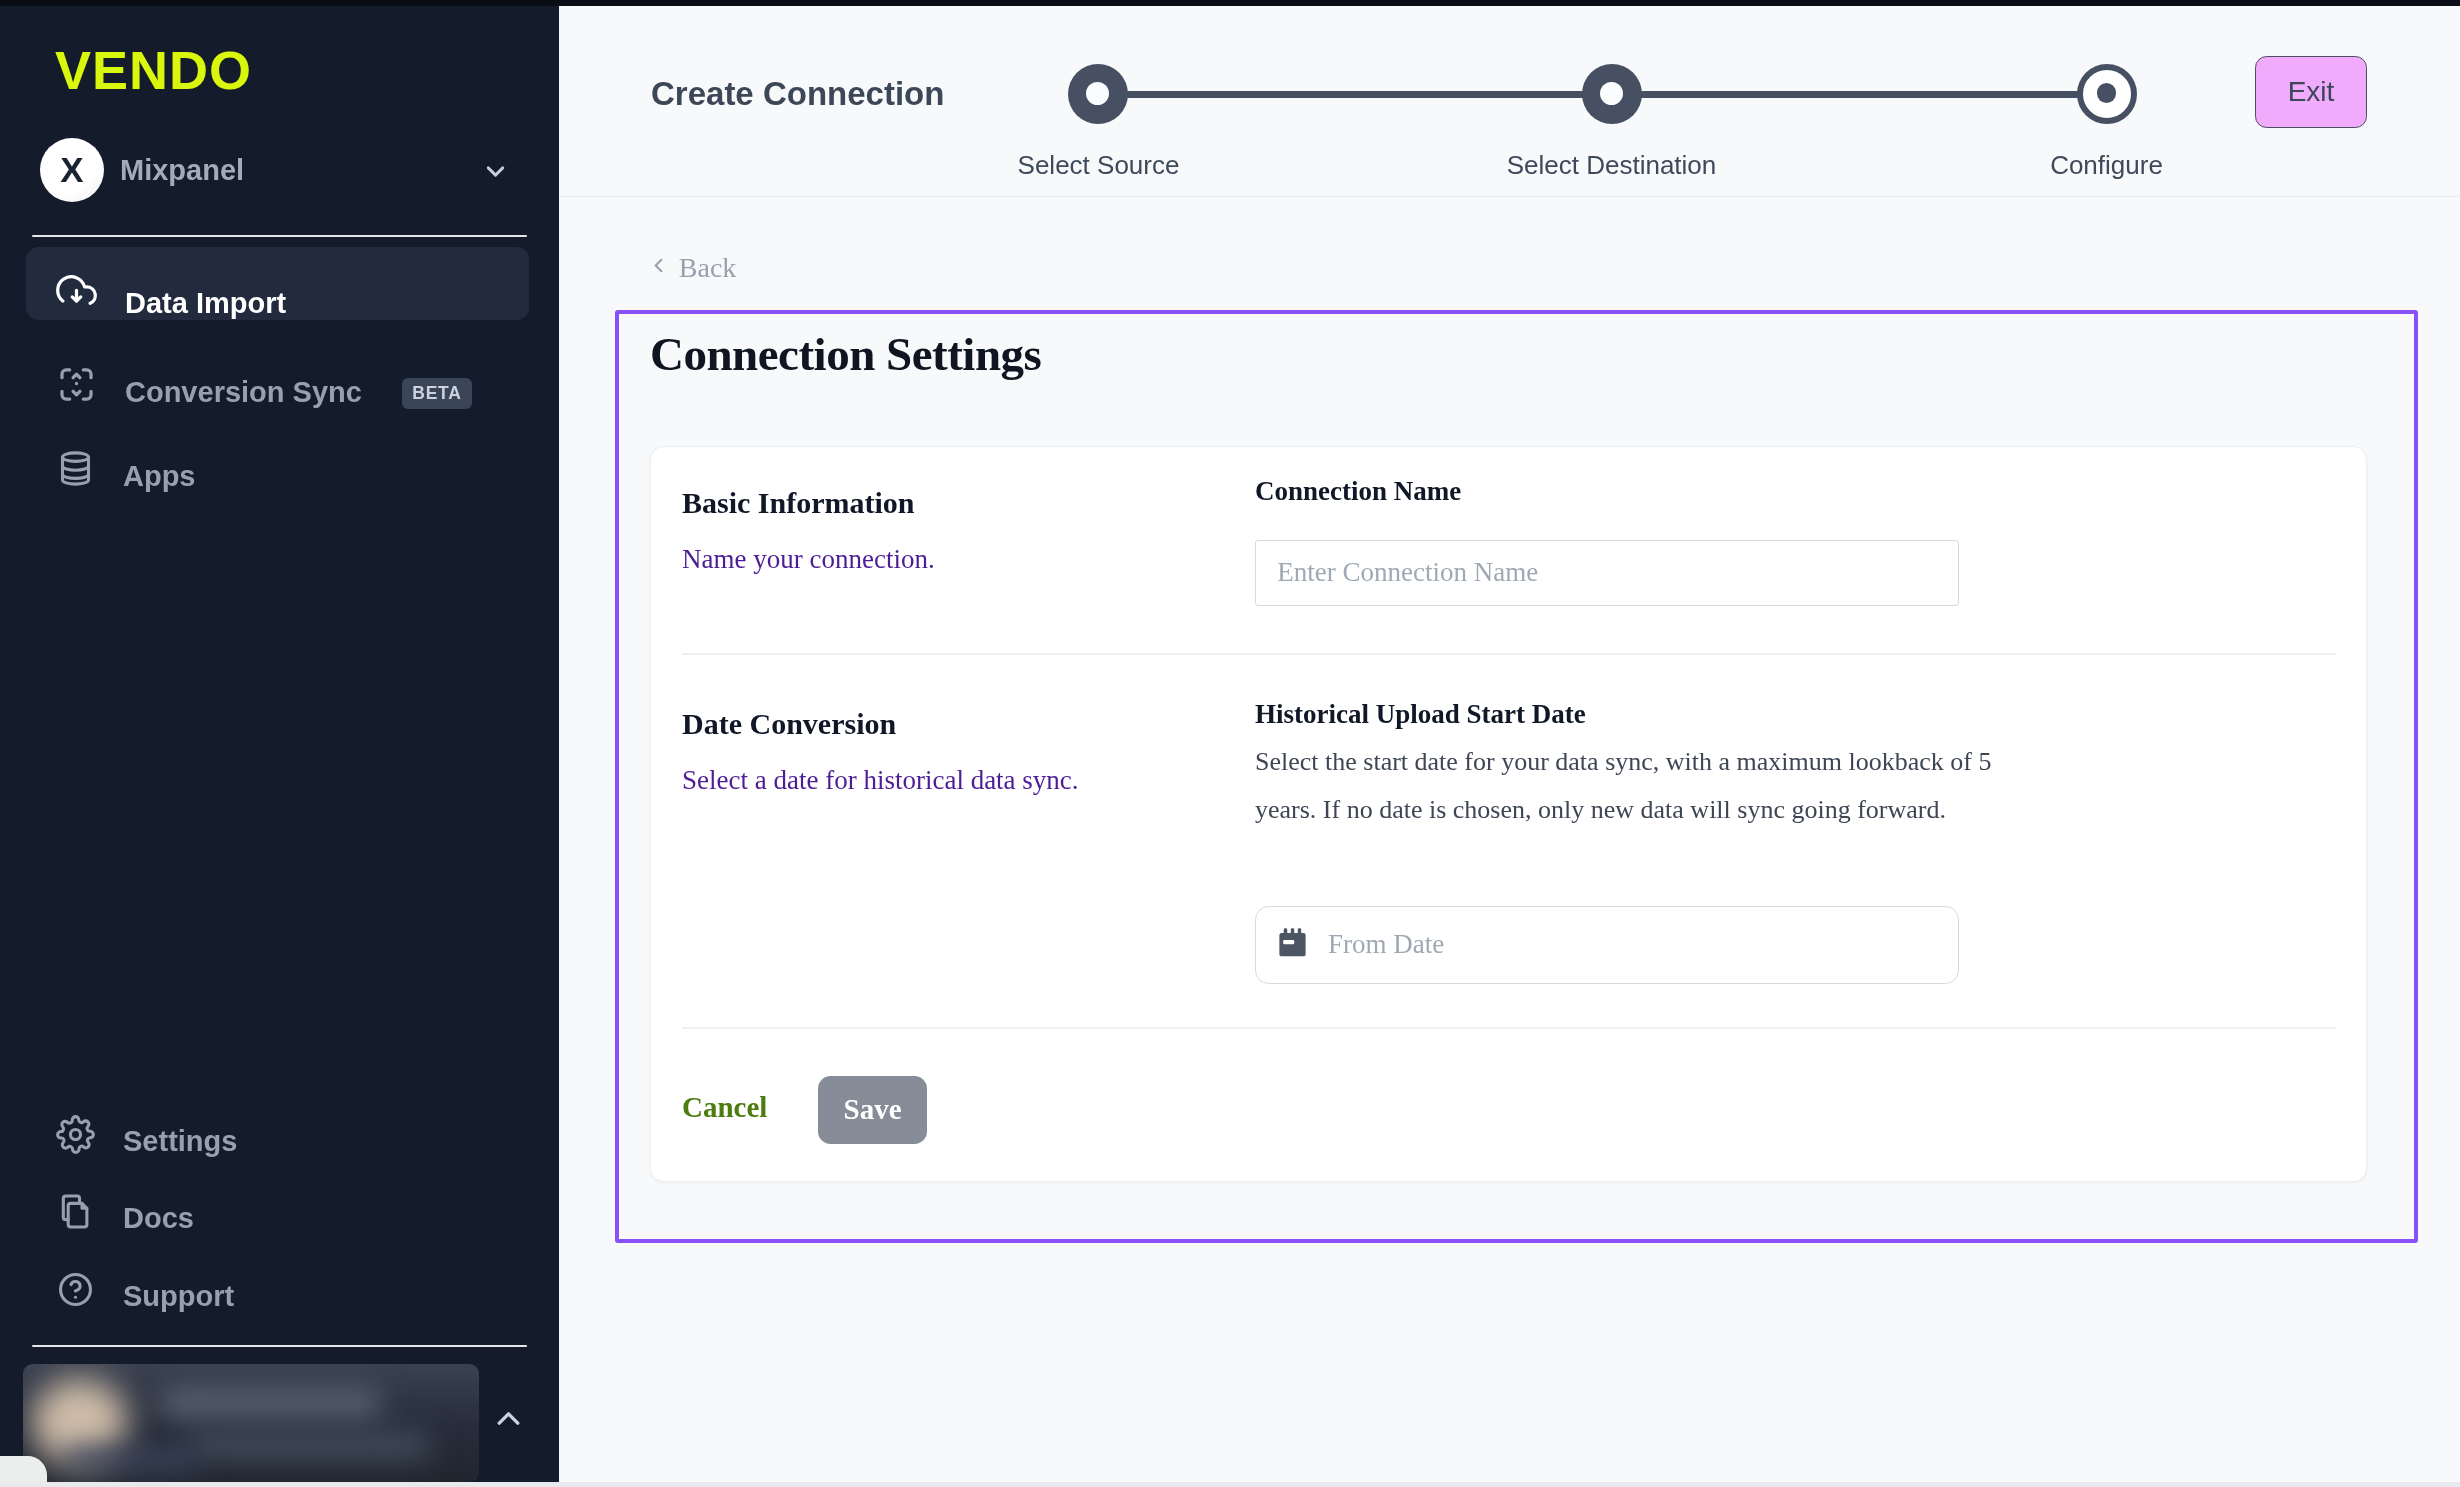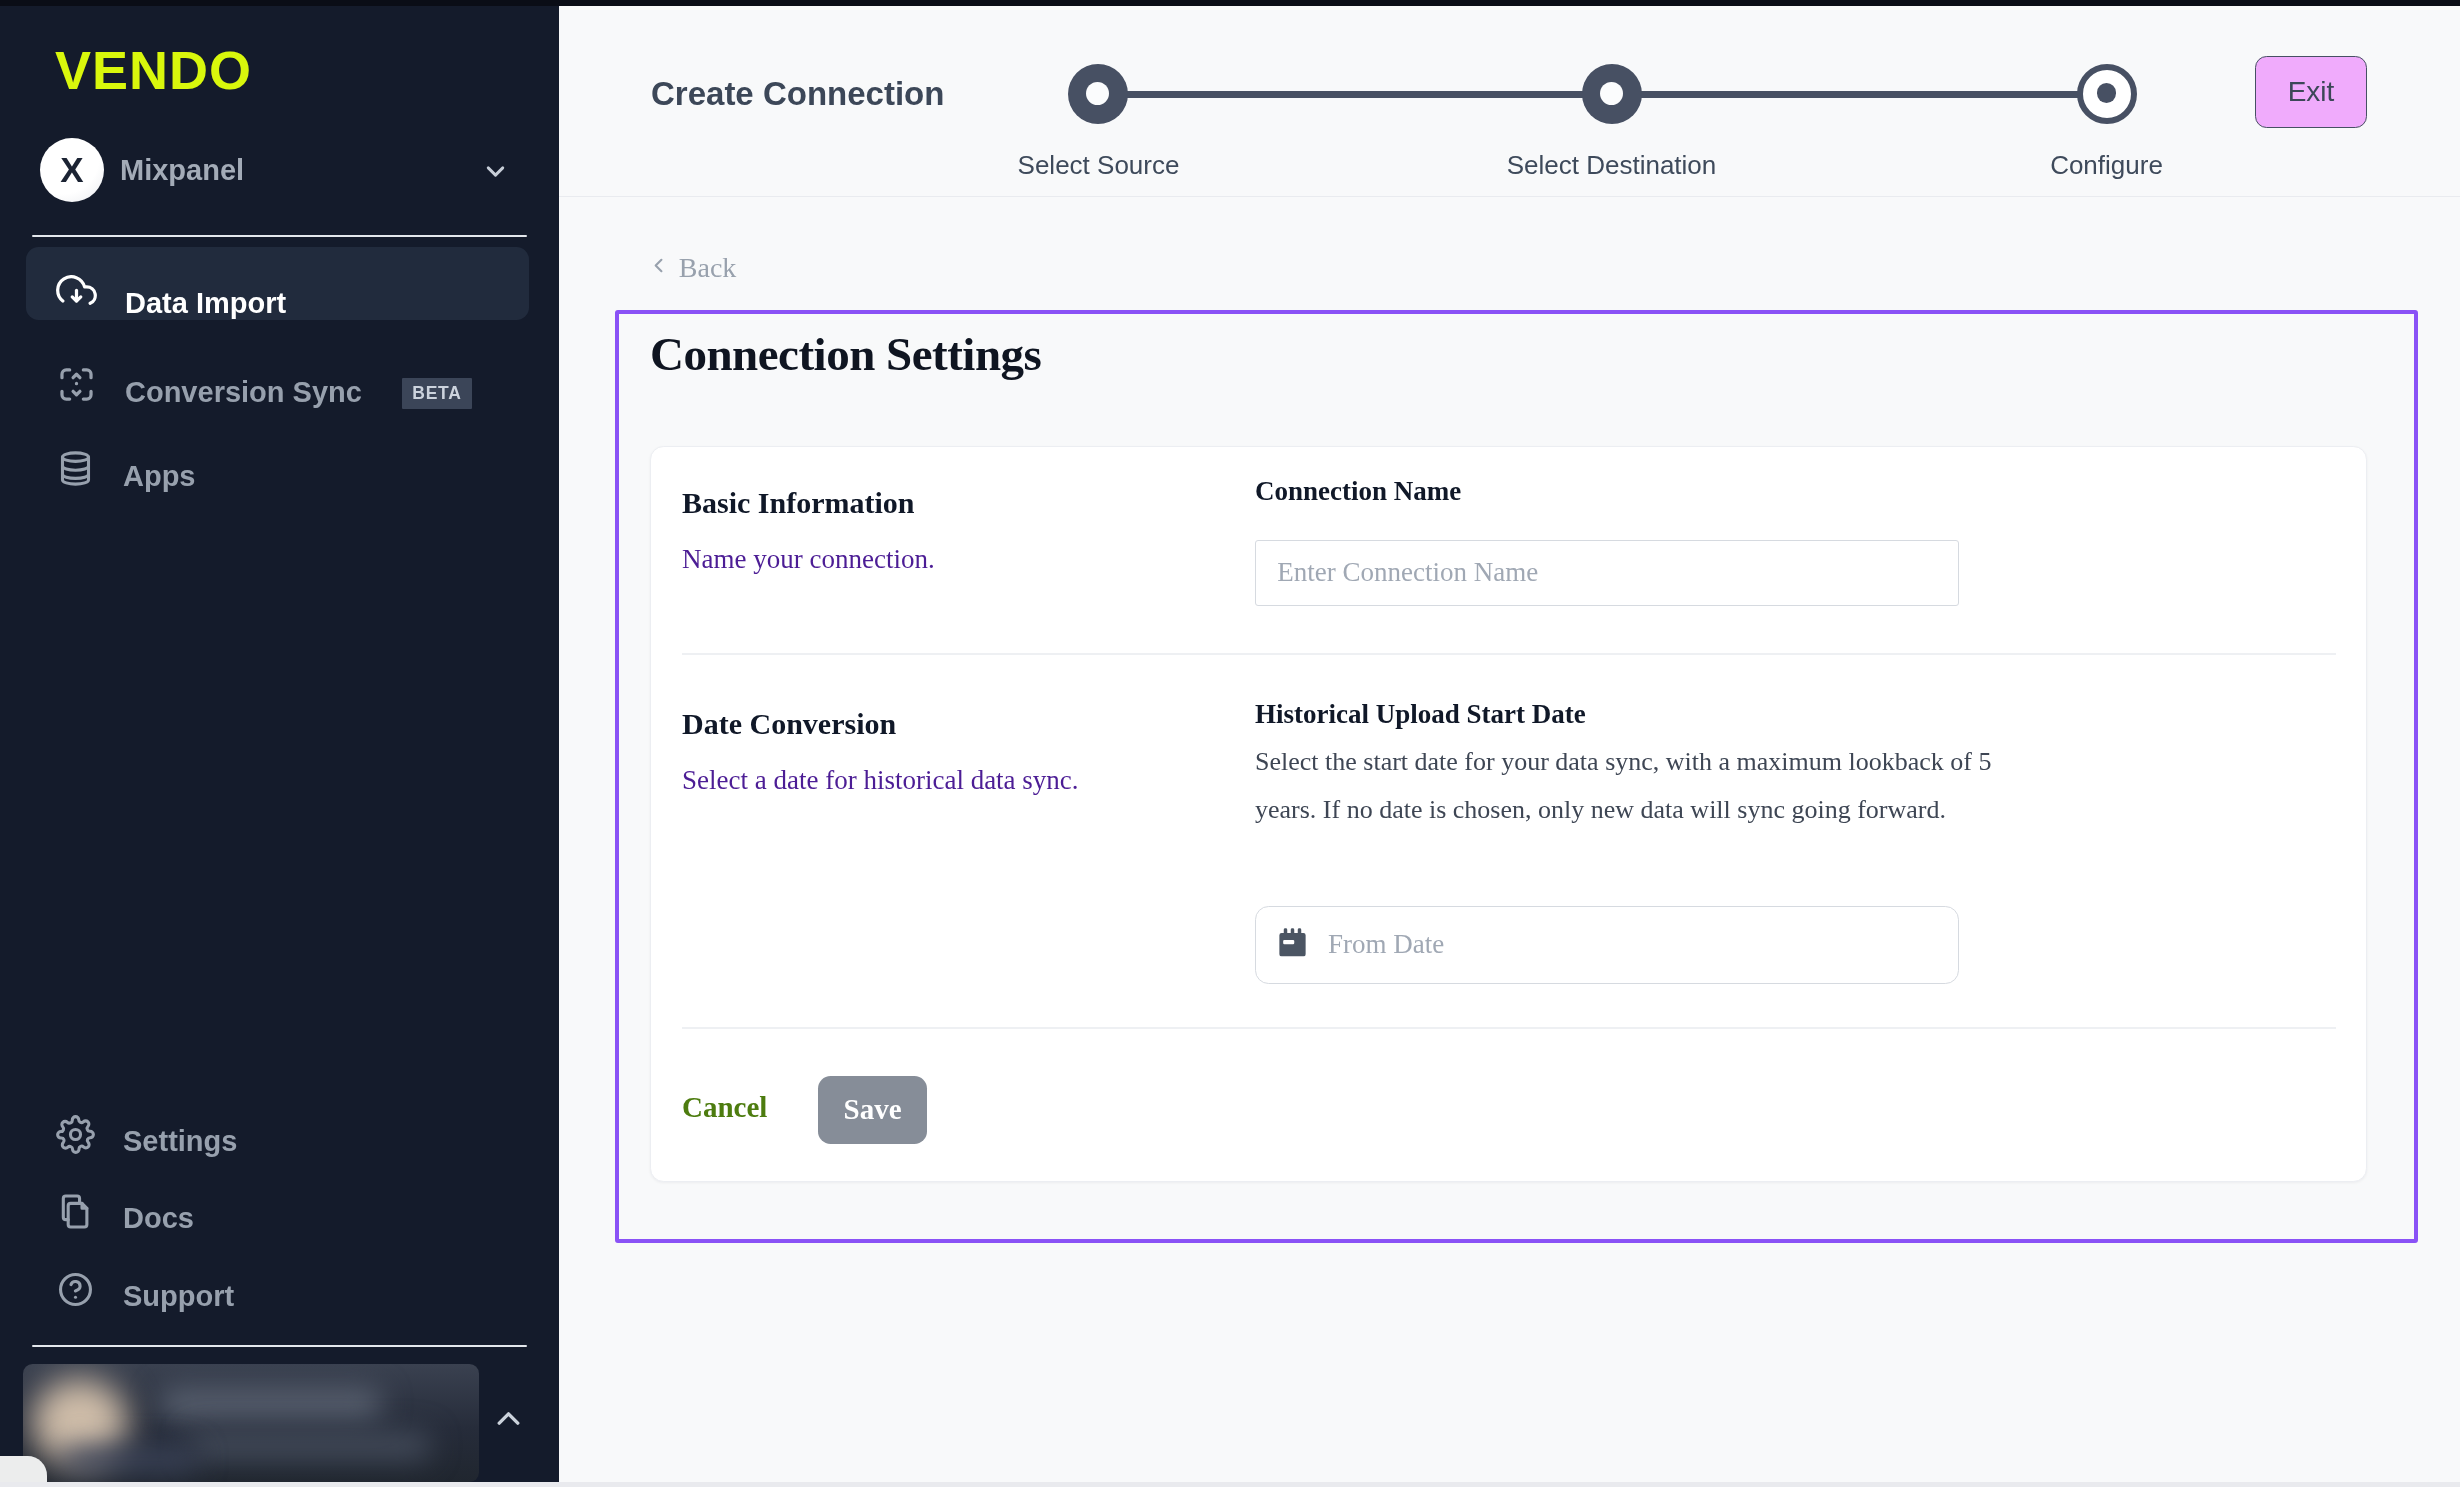--- a/index.html
+++ b/index.html
@@ -26,21 +26,21 @@
 
   .nav-item { position:absolute; left:26px; width:503px; height:73px; border-radius:12.6px;
     display:flex; align-items:flex-end; gap:28px; padding-left:30px; color:#97a0ad; cursor:pointer; }
   .nav-item .label { font-size:29px; font-weight:600; }
   .nav-item.active { background:#212b3d; color:#ffffff; }
   .nav-item.active .label { font-weight:700; }
   .nav-item svg { flex:0 0 auto; }
   .ni-1 { top:247px; } .ni-2 { top:336px; } .ni-3 { top:420px; }
   .ni-4 { top:1085px; } .ni-5 { top:1162px; } .ni-6 { top:1240px; }
   .beta-badge { margin-left:11.6px; margin-top:-25px; background:#3b4558; color:#ccd3dd; font-size:17.5px;
-    font-weight:700; letter-spacing:0.8px; padding:4.9px 10.7px; border-radius:1px; }
+    font-weight:700; letter-spacing:0.8px; padding:4.9px 10.7px; border-radius:6px; }
 
   .user-card { position:absolute; left:23px; top:1364px; width:456px; height:118px; border-radius:9.7px;
     overflow:hidden; background:linear-gradient(180deg,#3a4150 0%, #262c3a 55%, #20262f 100%); cursor:pointer; }
   .blob { position:absolute; filter:blur(14.6px); border-radius:50%; }
   .blob.avatar { left:7.8px; top:13.6px; width:97px; height:89px; background:#cfbda9; filter:blur(16.5px); }
   .blob.t1 { left:136px; top:25px; width:223px; height:29px; border-radius:13.6px; background:#5b6372; }
   .blob.t2 { left:165px; top:68px; width:243px; height:27px; border-radius:13.6px; background:#454d5c; }
   .blob.t3 { left:39px; top:83px; width:136px; height:25px; border-radius:13.6px; background:#3c445a; }
   .user-chevron { position:absolute; left:490px; top:1400px; color:#cbd2db; cursor:pointer; }
 

